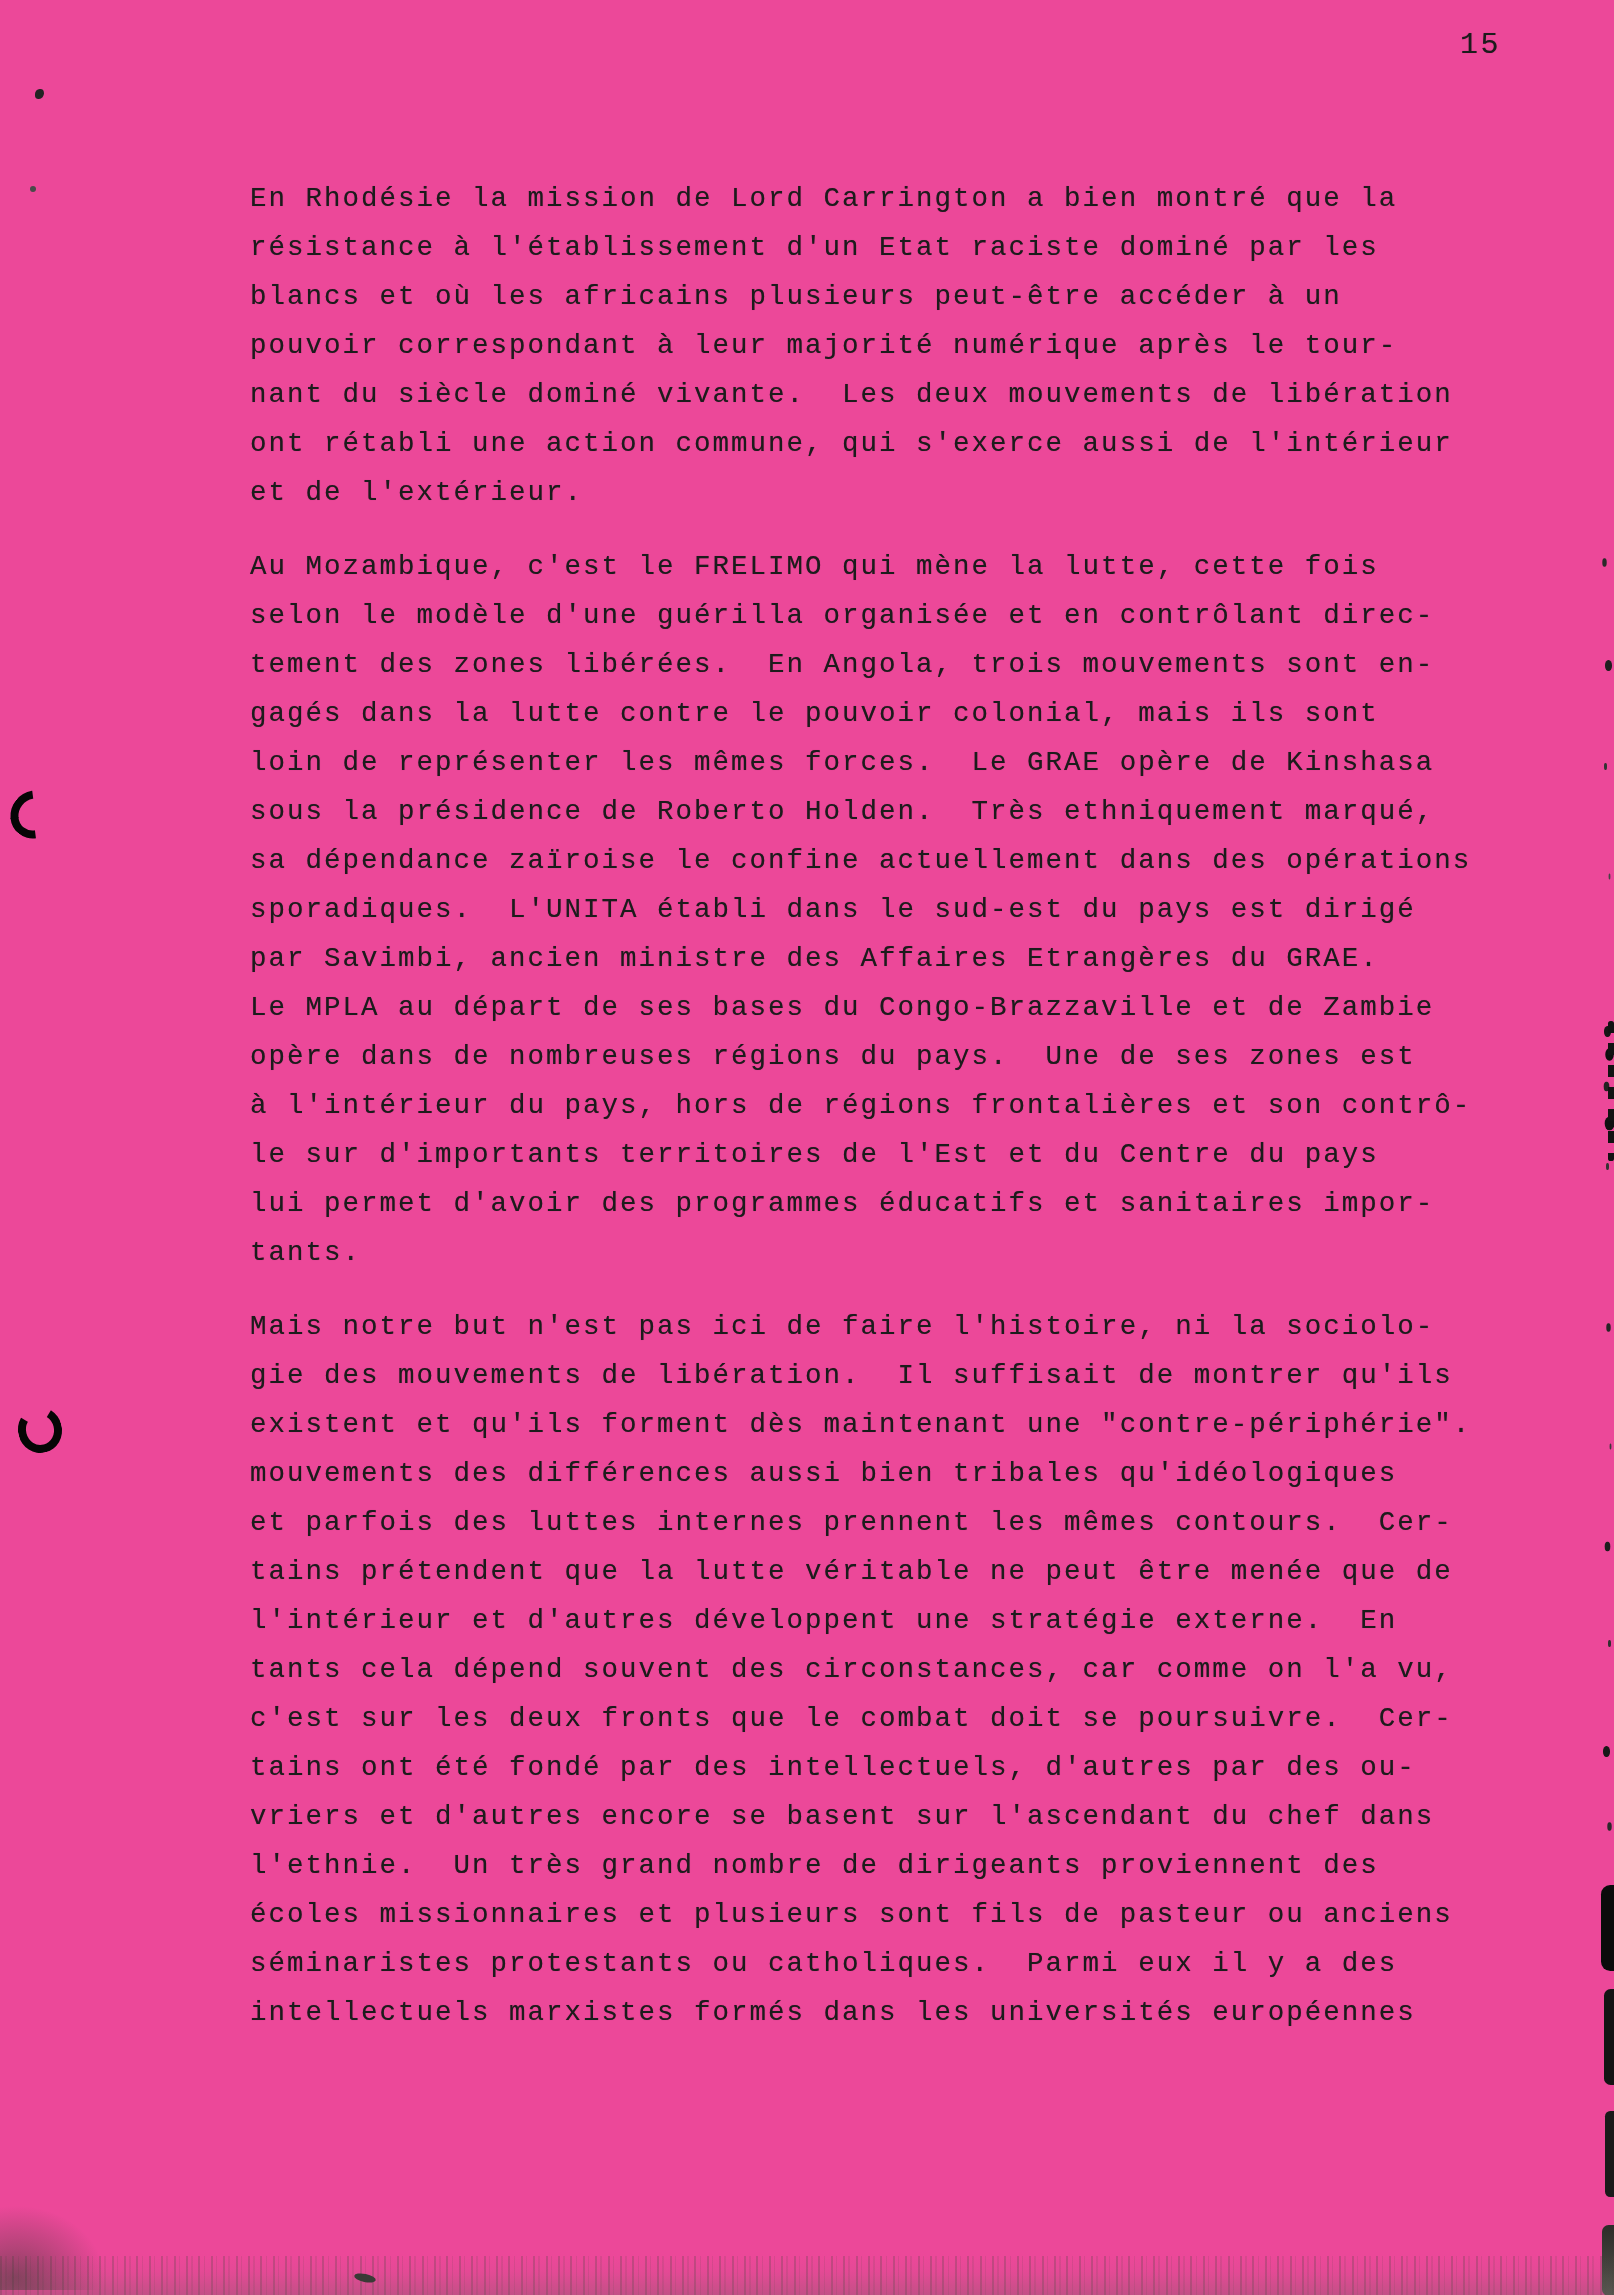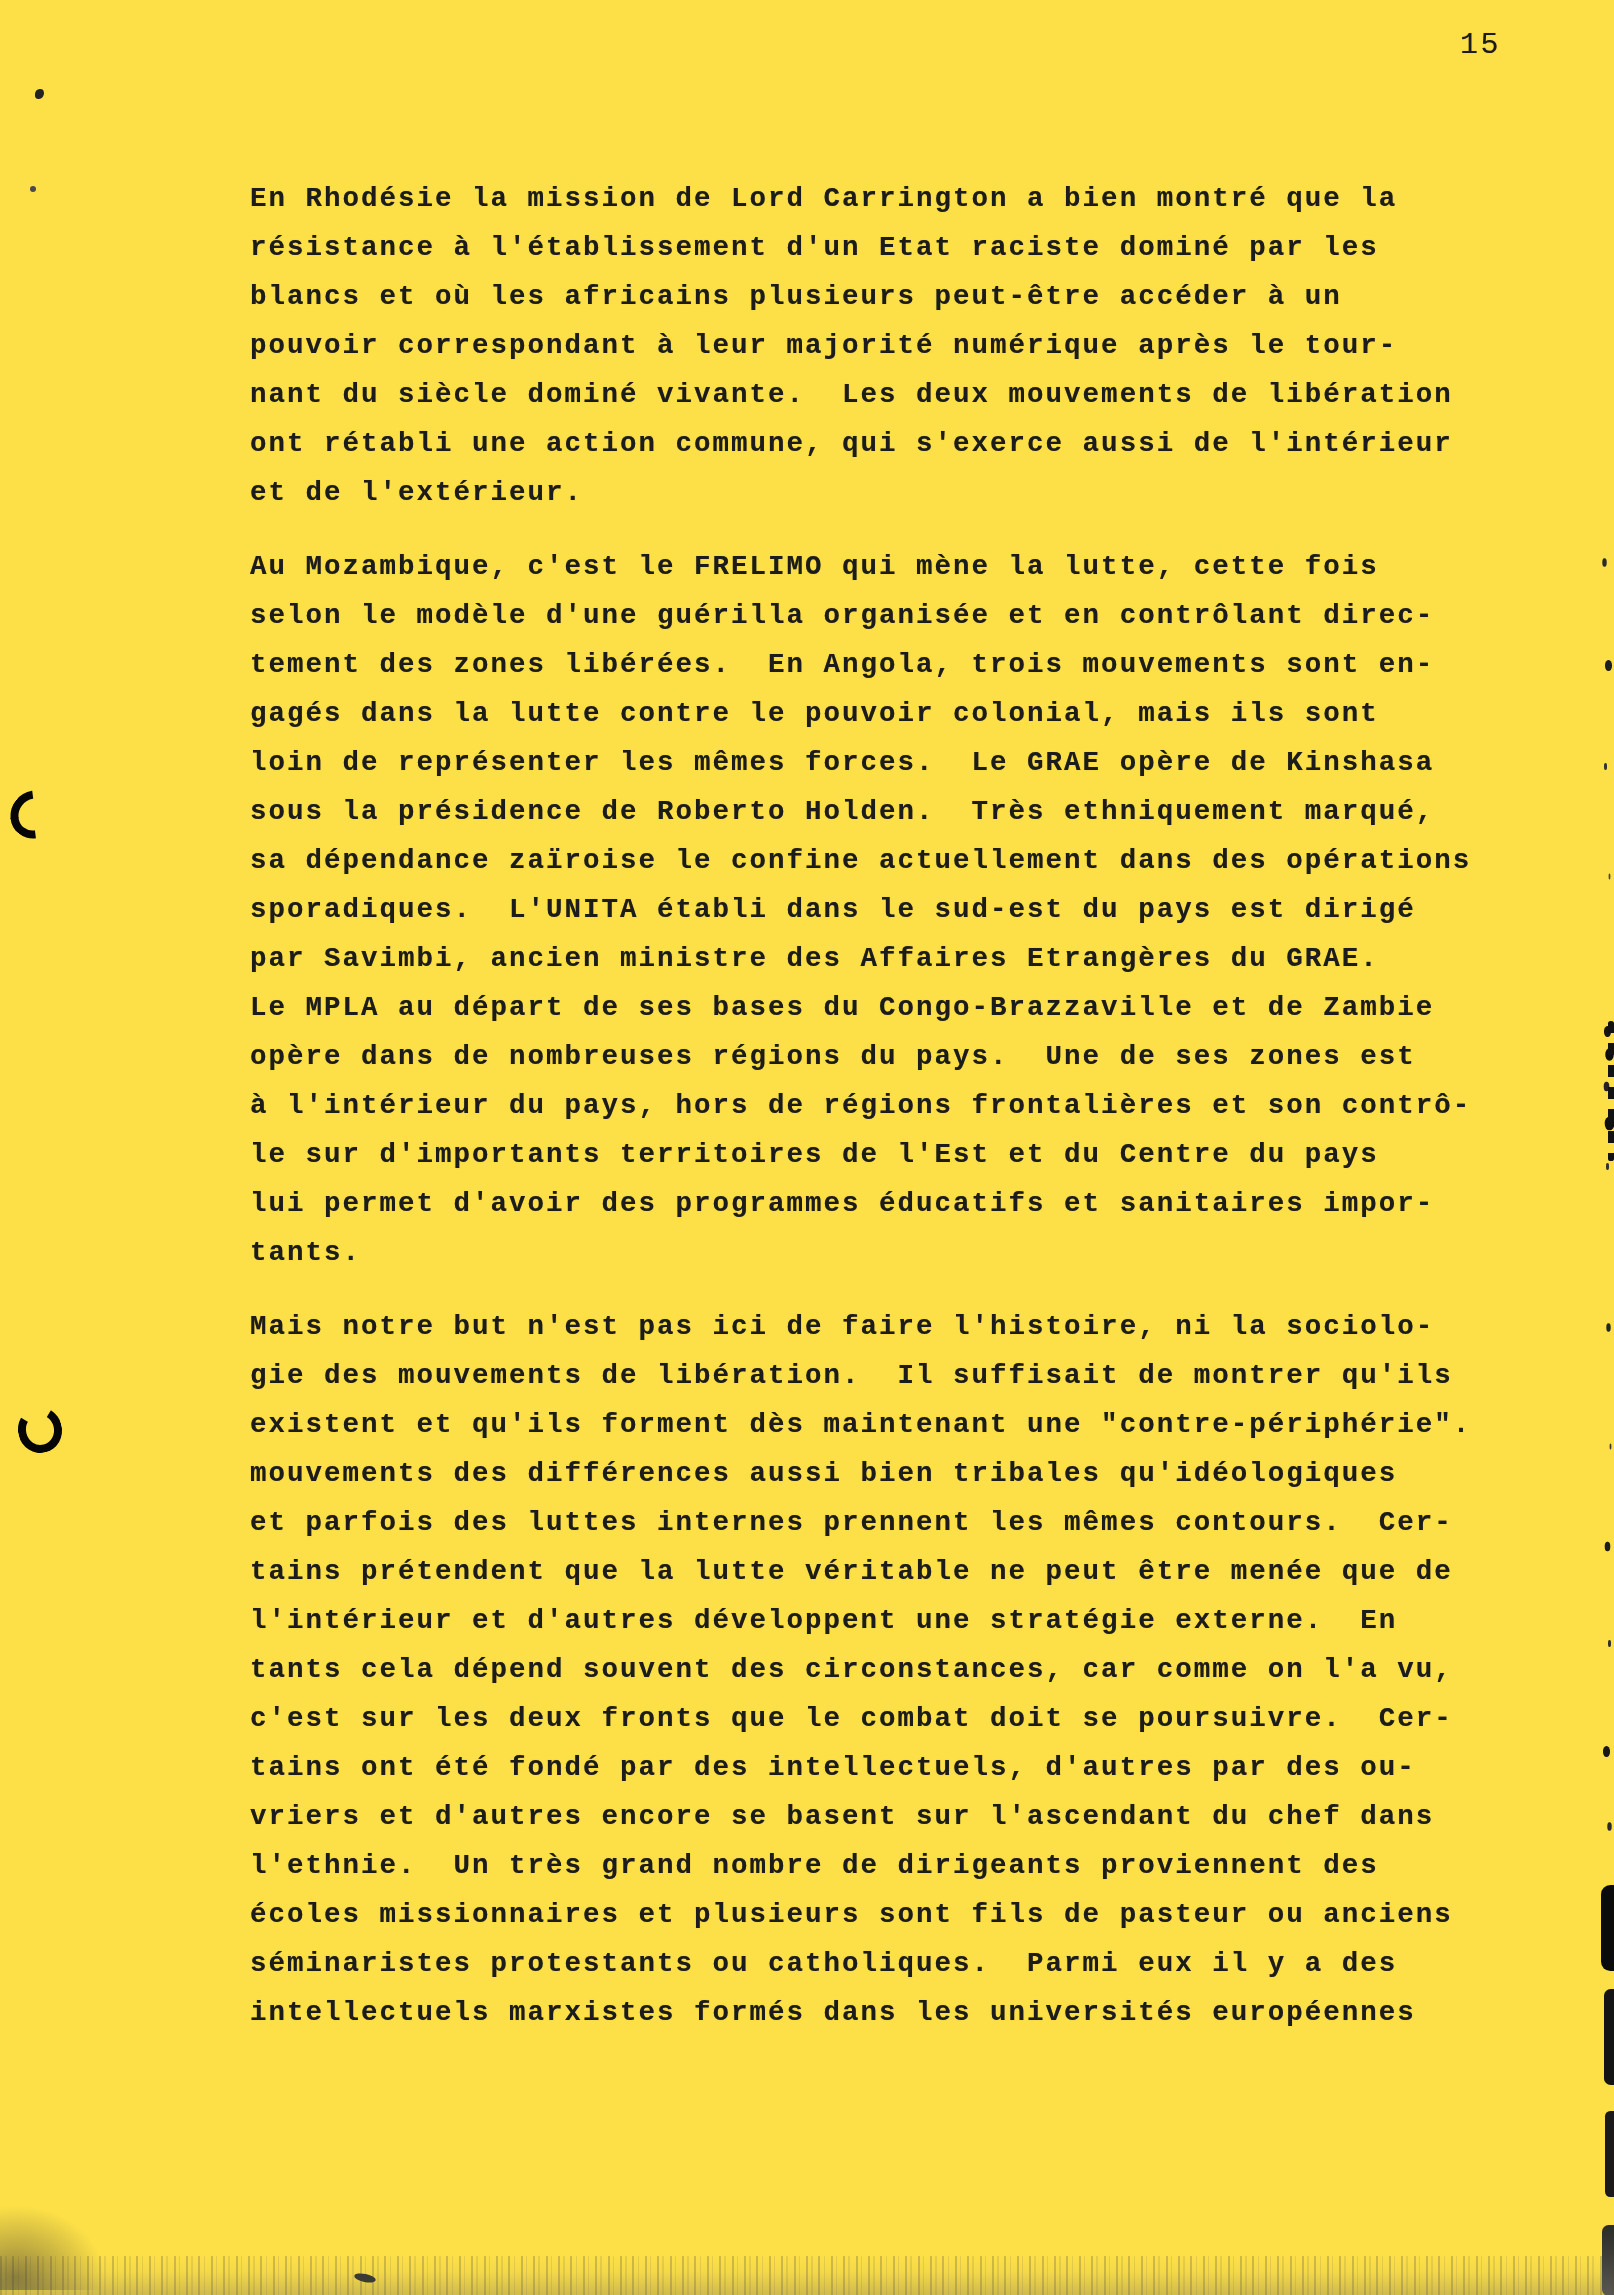--- a/index.html
+++ b/index.html
@@ -4,21 +4,21 @@
 <style>
   html, body {
     margin: 0;
     padding: 0;
     background: #e8e8e4;
   }
   .page {
     position: relative;
     width: 1614px;
     height: 2295px;
-    background: #fde047;
+    background: #ec4899;
     overflow: hidden;
     font-family: "Liberation Mono", "DejaVu Sans Mono", monospace;
     color: #1c1c1c;
   }
   .page-number {
     position: absolute;
     top: 27.5px;
     left: 1460px;
     font-size: 30px;
     letter-spacing: 2.6px;
@@ -34,21 +34,20 @@
     line-height: 49px;
     letter-spacing: 2px;
     text-shadow: 0 0 0.7px rgba(0,0,0,0.4);
   }
   .text-block p {
     margin: 0 0 25px 0;
   }
   .line {
     display: block;
     white-space: pre;
-    font-weight: bold;
   }
 
   
   .artifact { position: absolute; pointer-events: none; }
 
   #scan-dot-1 {
     left: 35px; top: 89px; width: 8.5px; height: 9.8px;
     background: #232323; border-radius: 55% 45% 60% 40%;
   }
   #scan-dot-2 {

